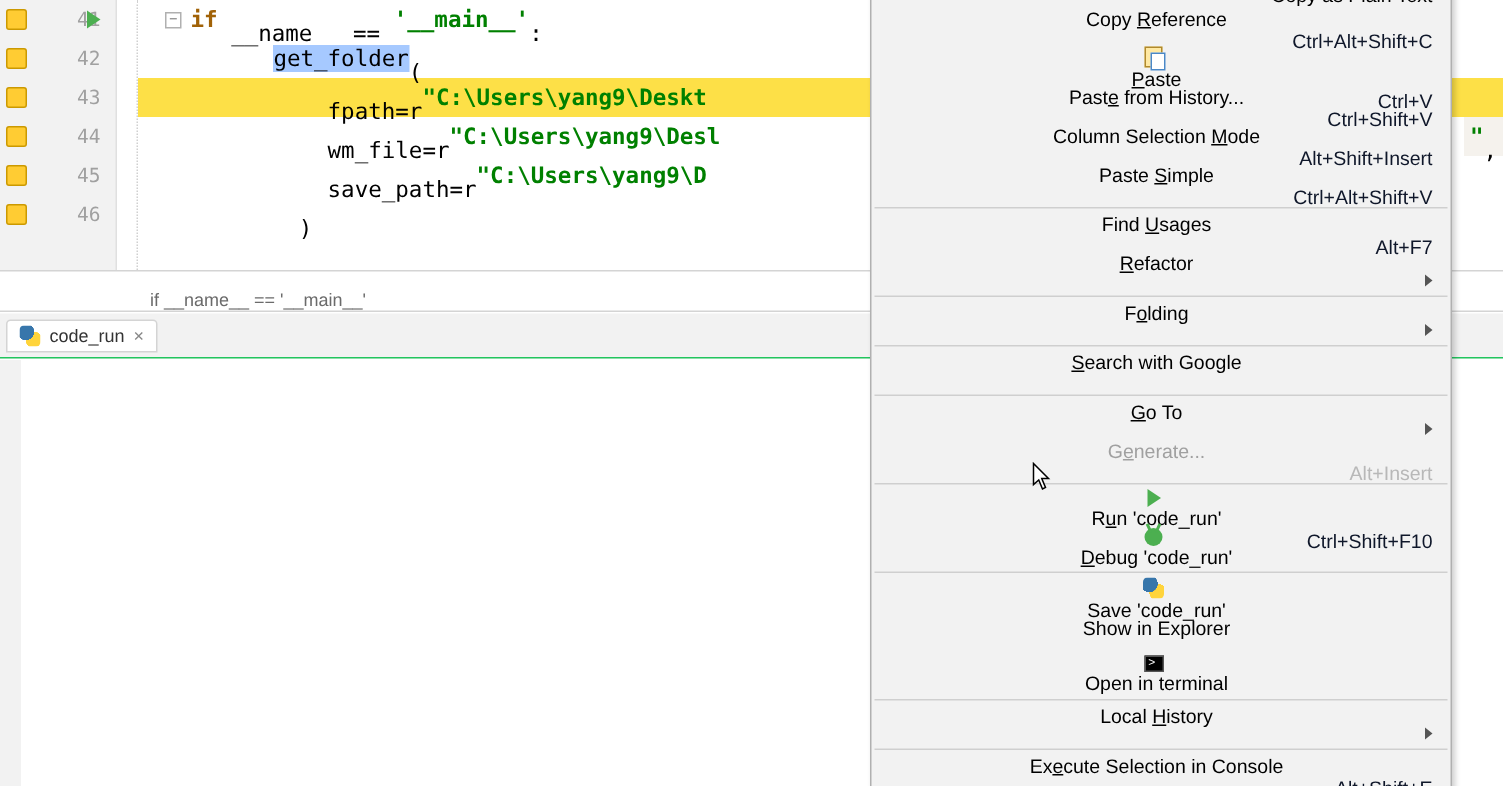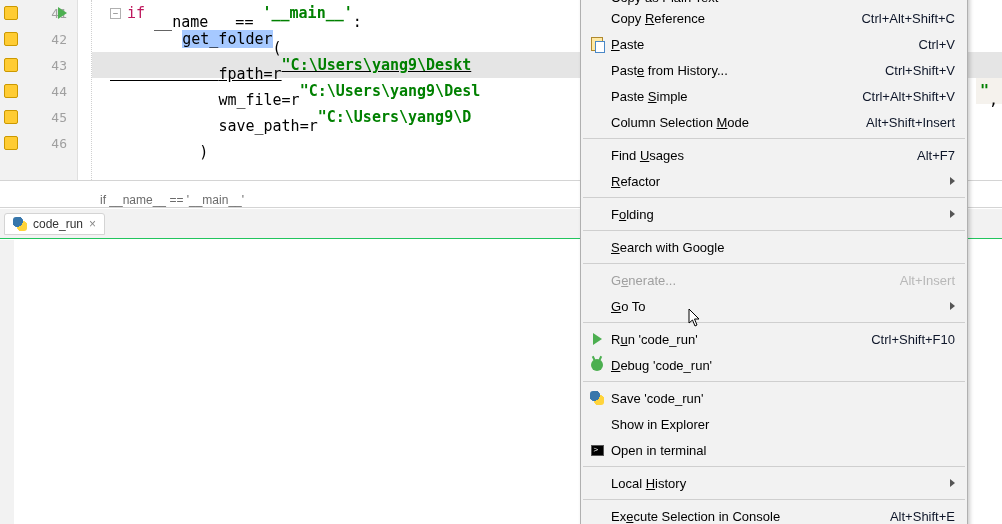--- a/index.html
+++ b/index.html
@@ -59,34 +59,34 @@
     font-family: Consolas, monospace;
     font-size: 15px;
   }
   .code-row {
     height: 26px;
     display: flex;
     align-items: center;
     padding-left: 18px;
     white-space: pre;
   }
-  .code-row.current { background: #e5e5e5; text-decoration: underline; }
+  .code-row.current { background: #fde047; }
   .collapse-mark {
     width: 11px; height: 11px;
     border: 1px solid #b0b0b0;
     background: #fff;
     display: inline-flex;
     align-items: center;
     justify-content: center;
     font-size: 9px;
     line-height: 1;
     color: #808080;
     margin-right: 6px;
   }
-  .kw   { color: #be185d; font-weight: normal; }
+  .kw   { color: #a16207; font-weight: bold; }
   .str  { color: #008000; font-weight: bold; }
   .sel  { background: #a6c9ff; }
   .plain{ color: #000; margin-top: 18px; }
   .fold-rail {
     width: 14px;
     border-right: 1px dotted #d0d0d0;
     position: relative;
   }
   
   .breadcrumb {
@@ -161,20 +161,21 @@
     box-shadow: 2px 2px 4px rgba(0,0,0,0.2);
     font-size: 13px;
     color: #000;
   }
   .mi {
     height: 26px;
     display: flex;
     align-items: center;
     padding: 0 12px 0 6px;
     position: relative;
+    flex-direction: column;
   }
   .mi .ic {
     width: 20px;
     display: flex;
     justify-content: center;
     margin-right: 4px;
   }
   .mi .lbl { flex: 0 0 auto; white-space: pre; }
   .mi .sc  { margin-left: auto; color: #0f172a; }
   .mi .arrow {
@@ -366,30 +367,30 @@
   </div>
 
   <div class="mi">
     <span class="ic"></span>
     <span class="lbl"><span>Past</span><span class="ul">e</span><span> from History...</span></span>
     <span class="sc">Ctrl+Shift+V</span>
   </div>
 
   <div class="mi">
     <span class="ic"></span>
+    <span class="lbl"><span>Column Selection </span><span class="ul">M</span><span>ode</span></span>
+    <span class="sc">Alt+Shift+Insert</span>
+  </div>
+
+  <div class="mi">
+    <span class="ic"></span>
     <span class="lbl"><span>Paste </span><span class="ul">S</span><span>imple</span></span>
     <span class="sc">Ctrl+Alt+Shift+V</span>
   </div>
 
-  <div class="mi">
-    <span class="ic"></span>
-    <span class="lbl"><span>Column Selection </span><span class="ul">M</span><span>ode</span></span>
-    <span class="sc">Alt+Shift+Insert</span>
-  </div>
-
   <div class="sep"></div>
 
   <div class="mi">
     <span class="ic"></span>
     <span class="lbl"><span>Find </span><span class="ul">U</span><span>sages</span></span>
     <span class="sc">Alt+F7</span>
   </div>
 
   <div class="mi">
     <span class="ic"></span>
@@ -407,30 +408,30 @@
 
   <div class="sep"></div>
 
   <div class="mi">
     <span class="ic"></span>
     <span class="lbl"><span class="ul">S</span><span>earch with Google</span></span>
   </div>
 
   <div class="sep"></div>
 
+  <div class="mi">
+    <span class="ic"></span>
+    <span class="lbl"><span class="ul">G</span><span>o To</span></span>
+    <span class="arrow"></span>
+  </div>
+
   <div class="mi disabled">
     <span class="ic"></span>
     <span class="lbl"><span>G</span><span class="ul">e</span><span>nerate...</span></span>
     <span class="sc">Alt+Insert</span>
-  </div>
-
-  <div class="mi">
-    <span class="ic"></span>
-    <span class="lbl"><span class="ul">G</span><span>o To</span></span>
-    <span class="arrow"></span>
   </div>
 
   <div class="sep"></div>
 
   <div class="mi">
     <span class="ic">
         <span class="run-ico"></span>
       </span>
     <span class="lbl"><span>R</span><span class="ul">u</span><span>n 'code_run'</span></span>
     <span class="sc">Ctrl+Shift+F10</span>

